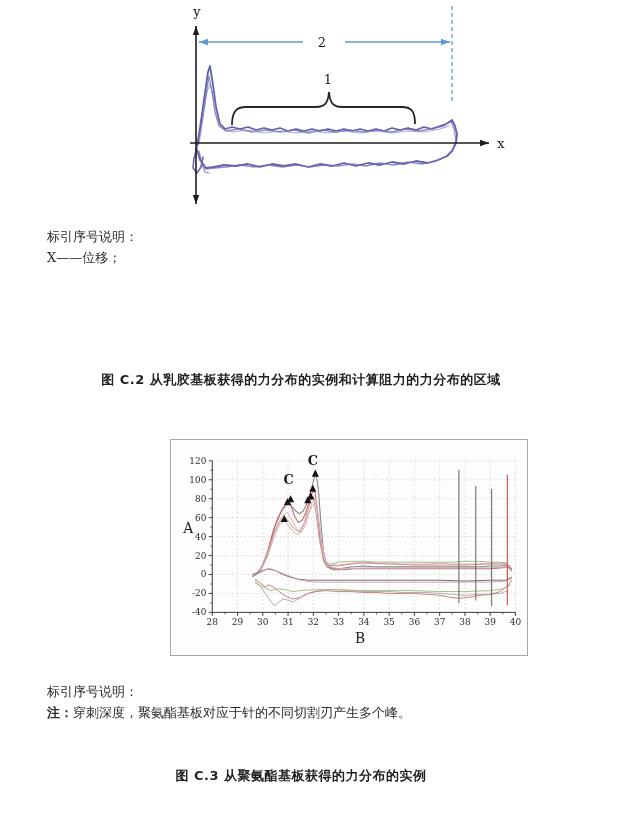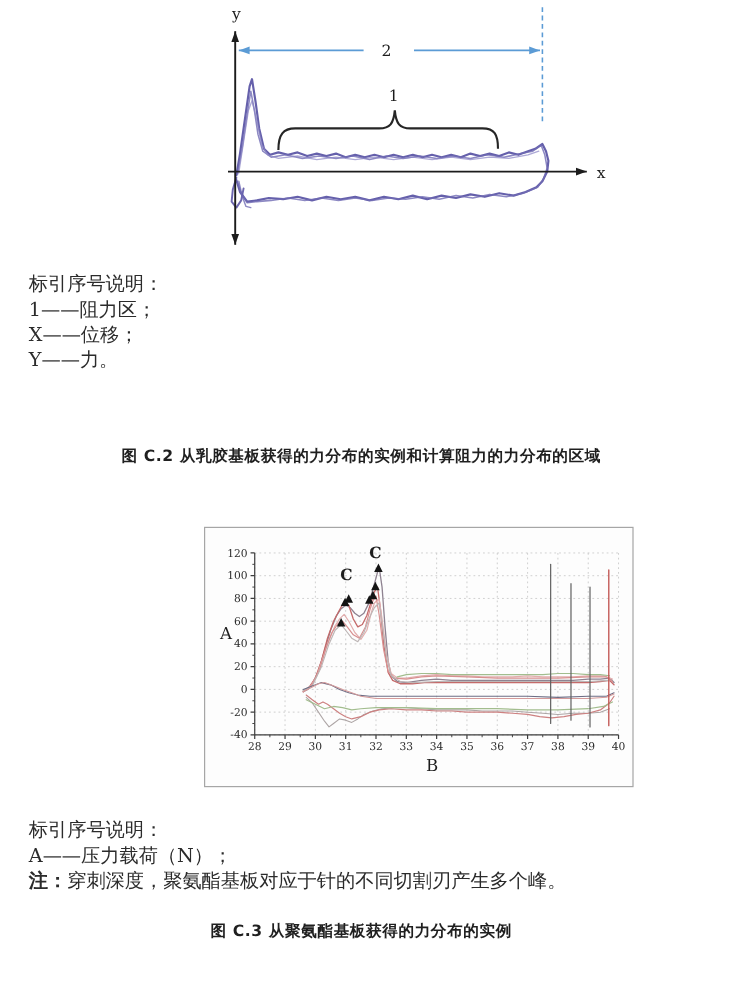--- a/index.html
+++ b/index.html
@@ -3,21 +3,21 @@
 <meta charset="utf-8">
 <style>
   html,body{margin:0;padding:0;background:#ffffff;}
   .page{position:relative;width:625px;height:831px;background:#fff;overflow:hidden;
         font-family:"DejaVu Serif","Liberation Serif",serif;color:#2b2b2b;}
   svg{display:block;}
   .fig-c2-svg{position:absolute;left:0;top:0;}
   .figbox{position:absolute;left:170px;top:439px;width:358px;height:217px;
           border:1px solid #a6a6a6;background:#fdfdfd;box-sizing:border-box;}
   .figbox svg{width:100%;height:100%;}
-  .legend{position:absolute;left:24px;right:30px;font-size:16px;line-height:21px;}
+  .legend{position:absolute;left:47px;right:30px;font-size:13px;line-height:21px;}
   .legend p{margin:0;}
   .legend .note-label{font-weight:bold;}
   .legend-1{top:226px;}
   .legend-2{top:681px;}
   .caption{position:absolute;left:0;width:602px;margin:0;text-align:center;
            font-family:"DejaVu Sans","Liberation Sans",sans-serif;
            font-weight:bold;font-size:13px;letter-spacing:0.5px;color:#1f1f1f;}
   .caption-c2{top:371px;}
   .caption-c3{top:767px;}
 </style>
@@ -44,23 +44,21 @@
       <polygon points="450,42 441,38.8 441,45.2" fill="#5b9bd5"></polygon>
       <path d="M232,125 C232,112 236,107 246,107 L316,107 C325,107 328,103 329,92 C330,103 333,107 342,107 L402,107 C412,107 415,112 415,124" fill="none" stroke="#262626" stroke-width="1.8"></path>
       <text x="197" y="16" text-anchor="middle" font-size="13" font-weight="400" fill="#1c1c1c" font-family="DejaVu Serif, Liberation Serif, serif">y</text>
       <text x="501" y="148" text-anchor="middle" font-size="13" font-weight="400" fill="#1c1c1c" font-family="DejaVu Serif, Liberation Serif, serif">x</text>
       <text x="322" y="47" text-anchor="middle" font-size="13" font-weight="400" fill="#1c1c1c" font-family="DejaVu Serif, Liberation Serif, serif">2</text>
       <text x="328" y="84" text-anchor="middle" font-size="13" font-weight="400" fill="#1c1c1c" font-family="DejaVu Serif, Liberation Serif, serif">1</text>
     </svg>
 
   <div class="legend legend-1">
     <p>标引序号说明：</p>
-    <p>1——阻力区；</p>
     <p>X——位移；</p>
-    <p>Y——力。</p>
   </div>
 
   <p class="caption caption-c2">图 C.2  从乳胶基板获得的力分布的实例和计算阻力的力分布的区域</p>
 
   <div class="figbox">
     <svg viewBox="0 0 358 217">
         <line x1="41" x2="347" y1="174" y2="174" stroke="#c6c6c6" stroke-width="0.7" stroke-dasharray="1.5,2.5"></line>
         <line x1="41" x2="347" y1="154.875" y2="154.875" stroke="#c6c6c6" stroke-width="0.7" stroke-dasharray="1.5,2.5"></line>
         <line x1="41" x2="347" y1="135.75" y2="135.75" stroke="#c6c6c6" stroke-width="0.7" stroke-dasharray="1.5,2.5"></line>
         <line x1="41" x2="347" y1="116.625" y2="116.625" stroke="#c6c6c6" stroke-width="0.7" stroke-dasharray="1.5,2.5"></line>
@@ -172,19 +170,18 @@
         <polygon points="145.03999999999996,29.887500000000017 141.43999999999997,36.98750000000002 148.63999999999996,36.98750000000002" fill="#141414"></polygon>
         <text x="118.00999999999999" y="43.95000000000002" text-anchor="middle" font-size="13" font-weight="600" fill="#1c1c1c" font-family="DejaVu Serif, Liberation Serif, serif">C</text>
         <text x="142.49" y="24.825000000000017" text-anchor="middle" font-size="13" font-weight="600" fill="#1c1c1c" font-family="DejaVu Serif, Liberation Serif, serif">C</text>
         <text x="16.77500000000002" y="93.675" text-anchor="middle" font-size="14" font-weight="400" fill="#1c1c1c" font-family="DejaVu Serif, Liberation Serif, serif">A</text>
         <text x="190.17500000000004" y="204.6" text-anchor="middle" font-size="14" font-weight="400" fill="#1c1c1c" font-family="DejaVu Serif, Liberation Serif, serif">B</text>
       </svg>
   </div>
 
   <div class="legend legend-2">
     <p>标引序号说明：</p>
-    <p>A——压力载荷（N）；</p>
     <p><span class="note-label">注：</span><span>穿刺深度，聚氨酯基板对应于针的不同切割刃产生多个峰。</span></p>
   </div>
 
   <p class="caption caption-c3">图 C.3  从聚氨酯基板获得的力分布的实例</p>
 
 </div>
 
 </body></html>

